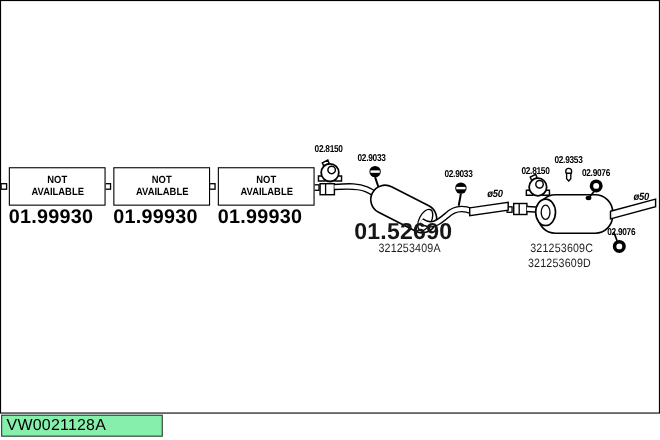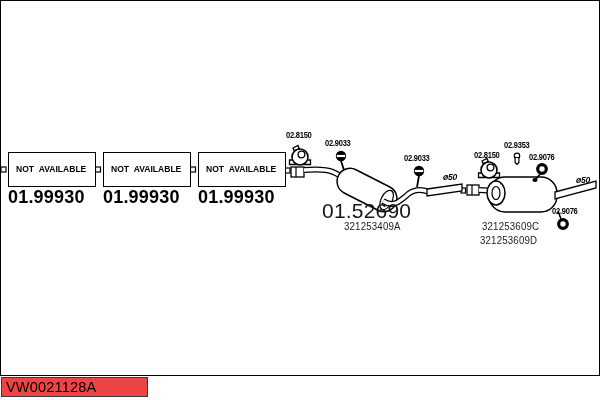--- a/index.html
+++ b/index.html
@@ -2,33 +2,33 @@
 <html><head>
 <meta charset="utf-8">
 <style>
   html,body{margin:0;padding:0;background:#fff;}
   #stage{position:relative;width:600px;height:400px;background:#ffffff;overflow:hidden;
          font-family:"Liberation Sans",sans-serif;color:#000;}
   #frame{position:absolute;left:0;top:0;width:600px;height:376px;border:1px solid #000;
          box-sizing:border-box;}
   svg{position:absolute;left:0;top:0;}
   .na-box{position:absolute;width:88px;height:35px;border:1.6px solid #000;box-sizing:border-box;
-          display:flex;align-items:center;justify-content:center;background:#fff;}
+          display:flex;flex-direction:column;align-items:center;justify-content:center;background:#fff;}
   .na-line{font-size:9.5px;line-height:10.5px;font-weight:700;letter-spacing:0;
            transform:scaleX(0.9);white-space:nowrap;}
   .num-md{position:absolute;font-size:18px;font-weight:700;letter-spacing:0.2px;white-space:nowrap;}
-  .num-lg{position:absolute;font-size:21px;font-weight:400;letter-spacing:0.2px;color:#161616;white-space:nowrap;}
+  .num-lg{position:absolute;font-size:21px;font-weight:700;letter-spacing:0.2px;color:#161616;white-space:nowrap;}
   .lbl-sm{position:absolute;font-size:9px;font-weight:700;letter-spacing:-0.3px;
           transform:scaleX(0.84);transform-origin:0 0;white-space:nowrap;}
   .lbl-dia{position:absolute;font-size:9.5px;font-weight:700;font-style:italic;letter-spacing:-0.3px;
            transform:scaleX(0.9);transform-origin:0 0;white-space:nowrap;}
   .ref{position:absolute;font-size:11px;font-weight:400;letter-spacing:0.2px;
        transform:scaleX(0.88);transform-origin:0 0;white-space:nowrap;color:#1c1c1c;}
   #code-box{position:absolute;left:1px;top:377px;width:147px;height:20px;border:1.5px solid #3a3a3a;
-            box-sizing:border-box;background:#ef4444;display:flex;align-items:center;}
+            box-sizing:border-box;background:#86efac;display:flex;align-items:center;}
   #code-box span{font-size:14.5px;letter-spacing:0.2px;padding-left:4px;white-space:nowrap;}
 </style>
 </head>
 <body>
 
 <div id="stage">
   <div id="frame"></div>
 
   <svg width="600" height="400" viewBox="0 0 600 400">
     <defs>

